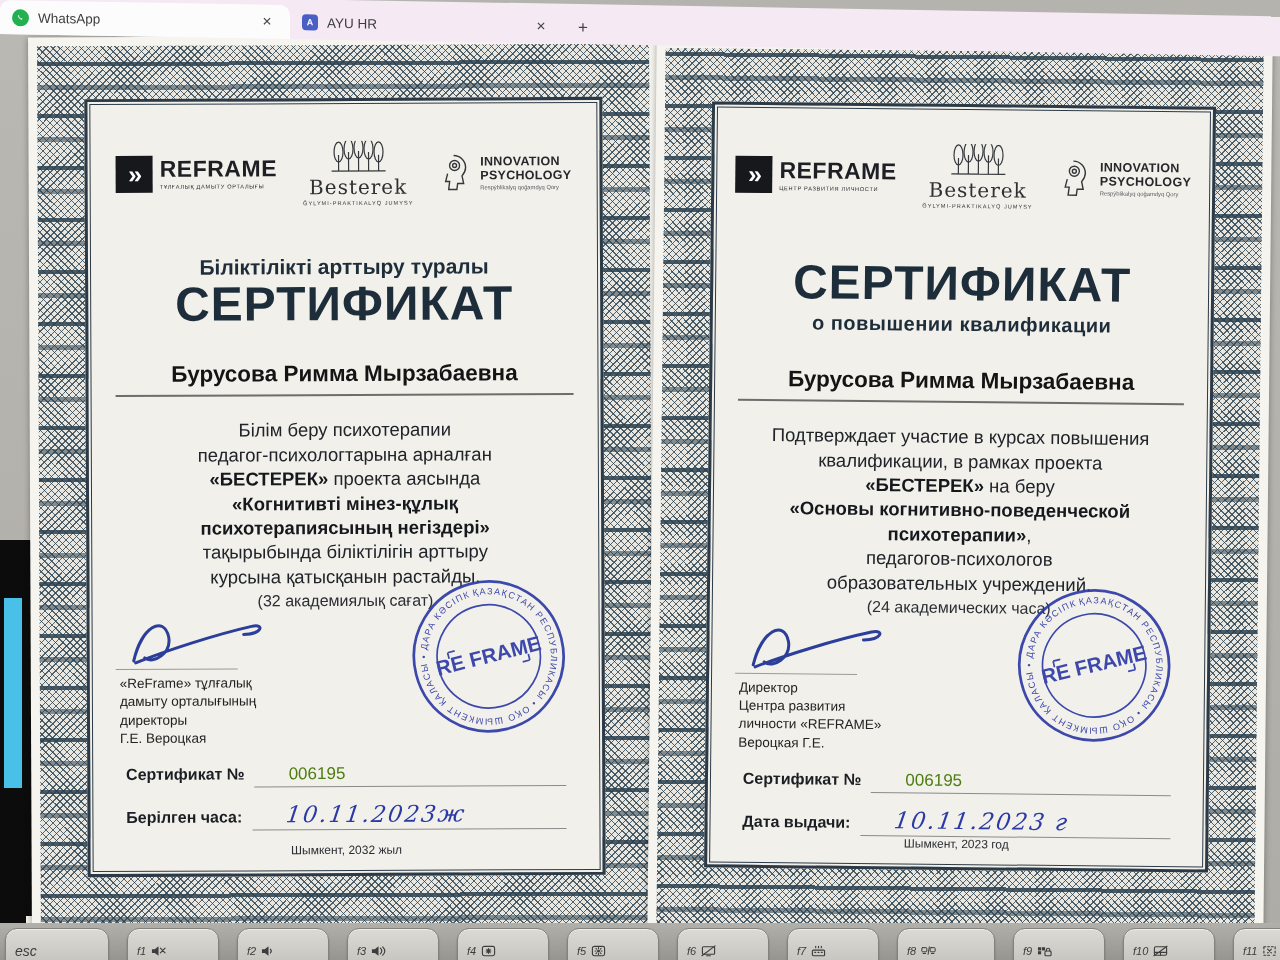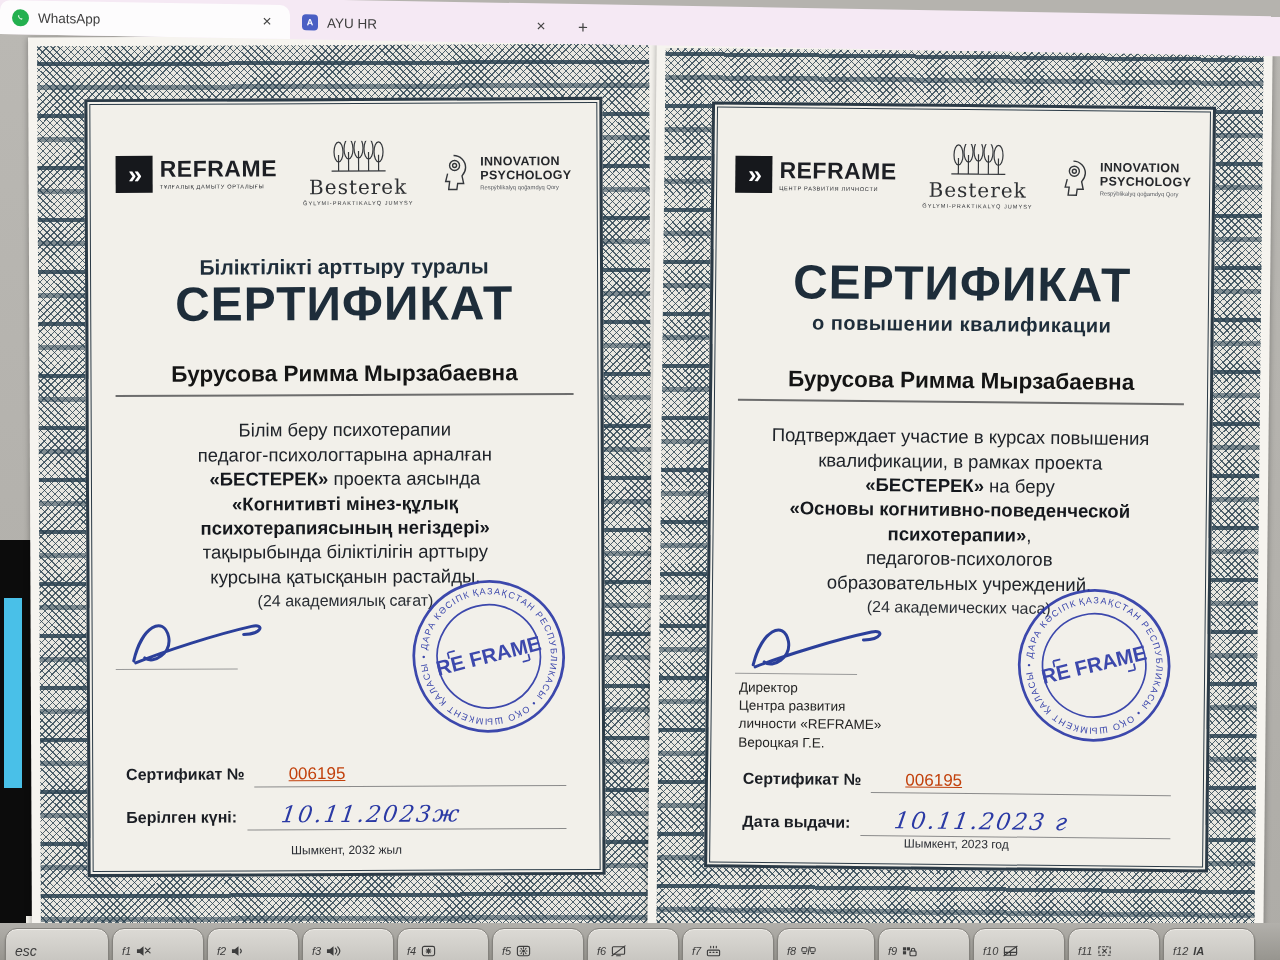--- a/index.html
+++ b/index.html
@@ -70,28 +70,28 @@
   .sigrow{position:relative;width:100%;height:138px;margin-top:2px;flex:none;}
   .sig-svg{position:absolute;left:30px;top:-10px;}
   .sig-line{position:absolute;left:26px;top:56px;width:122px;border-top:1px solid #9a9a9a;}
   .signer{position:absolute;left:30px;top:62px;font-size:13.5px;color:#222;line-height:1.35;text-align:left;}
   .stamp{position:absolute;right:34px;top:-34px;width:158px;height:158px;transform:rotate(-14deg);opacity:.9;}
 
   
   .fieldrow{width:86%;display:flex;align-items:baseline;margin-top:14px;flex:none;}
   .fieldrow .flabel{font-size:16px;font-weight:bold;color:#1b1e24;white-space:nowrap;}
   .fieldrow .fline{flex:1;border-bottom:1.4px solid #8b8b8b;margin-left:10px;padding:0 0 2px 34px;text-align:left;}
-  .fval{font-size:17px;color:#c2410c;text-decoration:underline;}
+  .fval{font-size:17px;color:#4d7c0f;}
   .hand{font-family:"DejaVu Serif",serif;font-style:italic;font-size:23px;color:#2b3aa5;
         letter-spacing:2px;display:inline-block;transform:skewX(-8deg);}
   .cert-footer{margin-top:auto;margin-bottom:16px;font-size:12px;color:#2a2d33;}
 
   
   .kbd{position:absolute;left:0;right:0;bottom:0;height:32px;background:linear-gradient(#b2b0ab,#97958f);
-       display:flex;gap:3px;padding:5px 5px 0;overflow:hidden;z-index:6;}
+       display:flex;gap:18px;padding:5px 5px 0;overflow:hidden;z-index:6;}
   .key{flex:none;height:44px;border-radius:12px;background:linear-gradient(180deg,#dcdad5,#b7b5b0);
        border:1px solid #84827d;box-shadow:inset 0 1px 0 #f0eeea,0 2px 2px rgba(0,0,0,.28);
        display:flex;align-items:center;gap:5px;padding:0 9px 14px;color:#3c3c3c;}
   .key .klabel{font-size:11px;font-style:italic;}
   .key.esc .klabel{font-size:14px;}
   .kicon{width:15px;height:12px;}
   .kicon .s{fill:none;stroke:#3d3d3d;stroke-width:1.2;stroke-linecap:round;}
   .kicon .f{fill:#3d3d3d;}
   .ktext{font-size:11px;font-weight:bold;font-style:italic;}
 </style>
@@ -172,45 +172,51 @@
 
       <div class="body-text">
         <div><span>Білім беру психотерапии</span></div>
         <div><span>педагог-психологтарына арналған</span></div>
         <div><b>«БЕСТЕРЕК»</b><span> проекта аясында</span></div>
         <div><b>«Когнитивті мінез-құлық</b></div>
         <div><b>психотерапиясының негіздері»</b></div>
         <div><span>тақырыбында біліктілігін арттыру</span></div>
         <div><span>курсына қатысқанын растайды.</span></div>
       </div>
-      <div class="hours">(24 академиялық сағат)</div>
+      <div class="hours">(32 академиялық сағат)</div>
 
       <div class="sigrow">
         <svg class="sig-svg" width="160" height="78" viewBox="0 0 160 78">
           <path d="M14 58 C22 24 44 12 49 34 C52 50 34 62 25 55 M16 60 C46 48 96 32 132 24 C146 21 142 32 124 32" fill="none" stroke="#2b3f9a" stroke-width="3" stroke-linecap="round"></path>
         </svg>
         <div class="sig-line"></div>
+        <div class="signer">
+          <div>«ReFrame» тұлғалық</div>
+          <div>дамыту орталығының</div>
+          <div>директоры</div>
+          <div>Г.Е. Вероцкая</div>
+        </div>
         <svg class="stamp" viewBox="0 0 150 150">
           <circle cx="75" cy="75" r="71" fill="none" stroke="#2936a6" stroke-width="2.6"></circle>
           <circle cx="75" cy="75" r="49" fill="none" stroke="#2936a6" stroke-width="1.6"></circle>
           <path id="ringA" d="M75 16 a59 59 0 1 1 -0.01 0" fill="none"></path>
           <text font-size="8.6" fill="#2936a6" letter-spacing="1.2">
             <textPath href="#ringA">ҚАЗАҚСТАН РЕСПУБЛИКАСЫ • ОҚО ШЫМКЕНТ ҚАЛАСЫ • ДАРА КӘСІПКЕР ЖСН 87111402950 • ИНДИВИДУАЛЬНЫЙ ПРЕДПРИНИМАТЕЛЬ • ЦЕНТР РАЗВИТИЯ ЛИЧНОСТИ</textPath>
           </text>
           <path d="M38 62h7M38 62v6M105 88h7M112 82v6" stroke="#2936a6" stroke-width="1.6" fill="none"></path>
           <text x="75" y="81" text-anchor="middle" font-size="19.5" font-weight="bold" fill="#2936a6">RE FRAME</text>
         </svg>
       </div>
 
       <div class="fieldrow">
         <span class="flabel">Сертификат №</span>
         <span class="fline"><span class="fval">006195</span></span>
       </div>
       <div class="fieldrow">
-        <span class="flabel">Берілген күні:</span>
+        <span class="flabel">Берілген часа:</span>
         <span class="fline"><span class="hand">10.11.2023ж</span></span>
       </div>
 
       <div class="cert-footer">Шымкент, 2032 жыл</div>
     </div>
   </div>
 
   <div class="cert cert-right">
     <div class="lattice"></div>
     <div class="panel">

